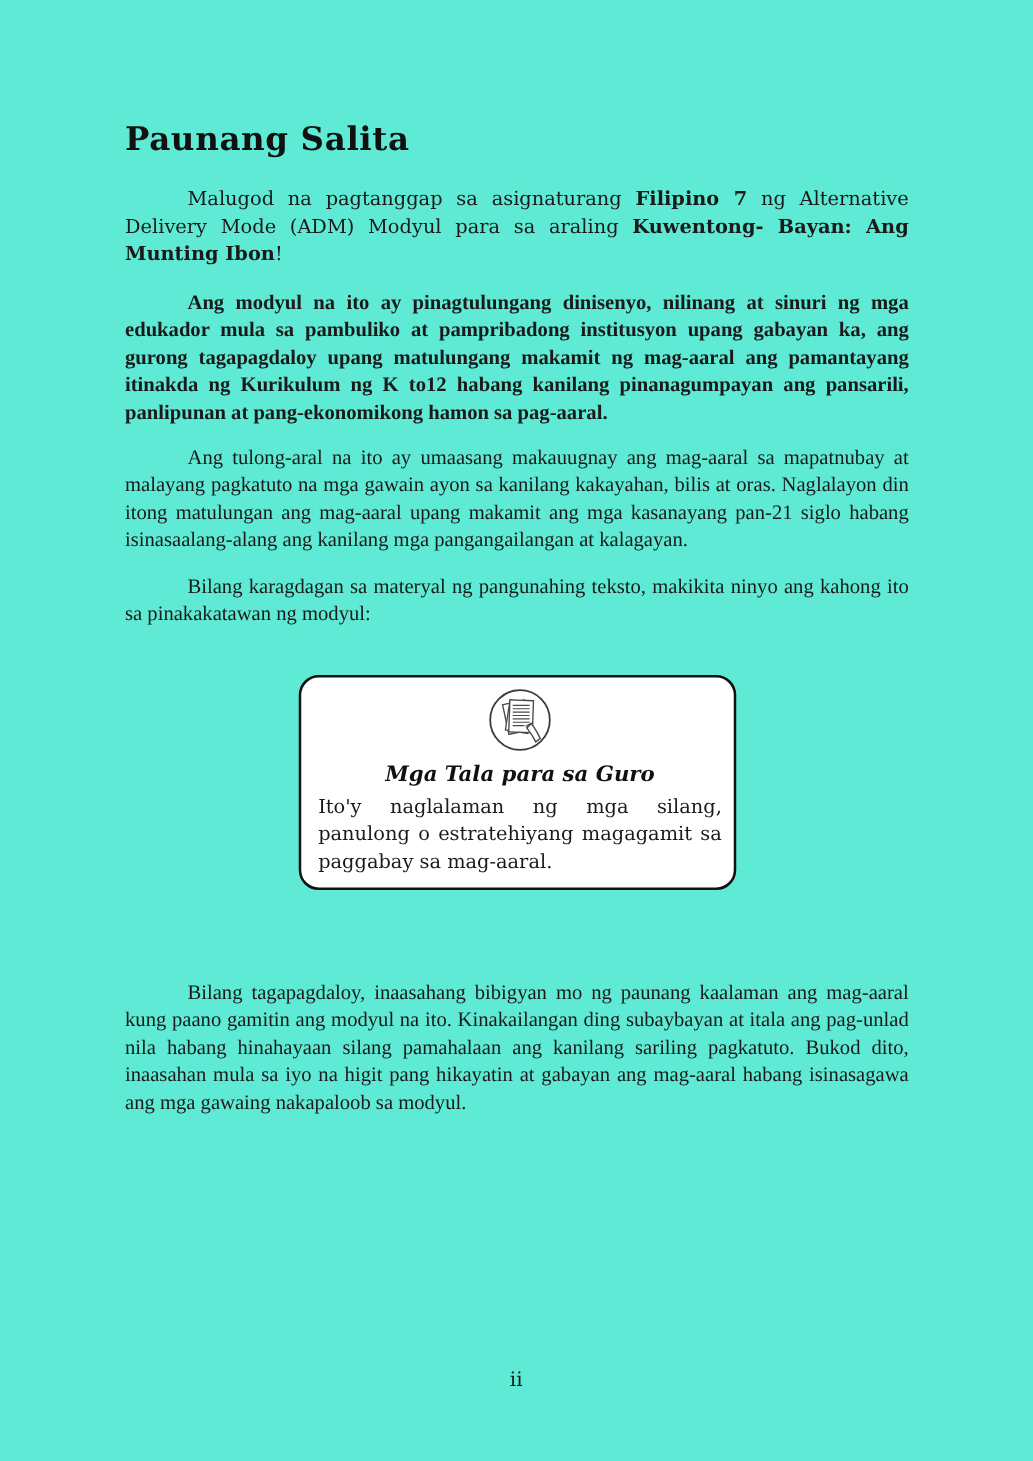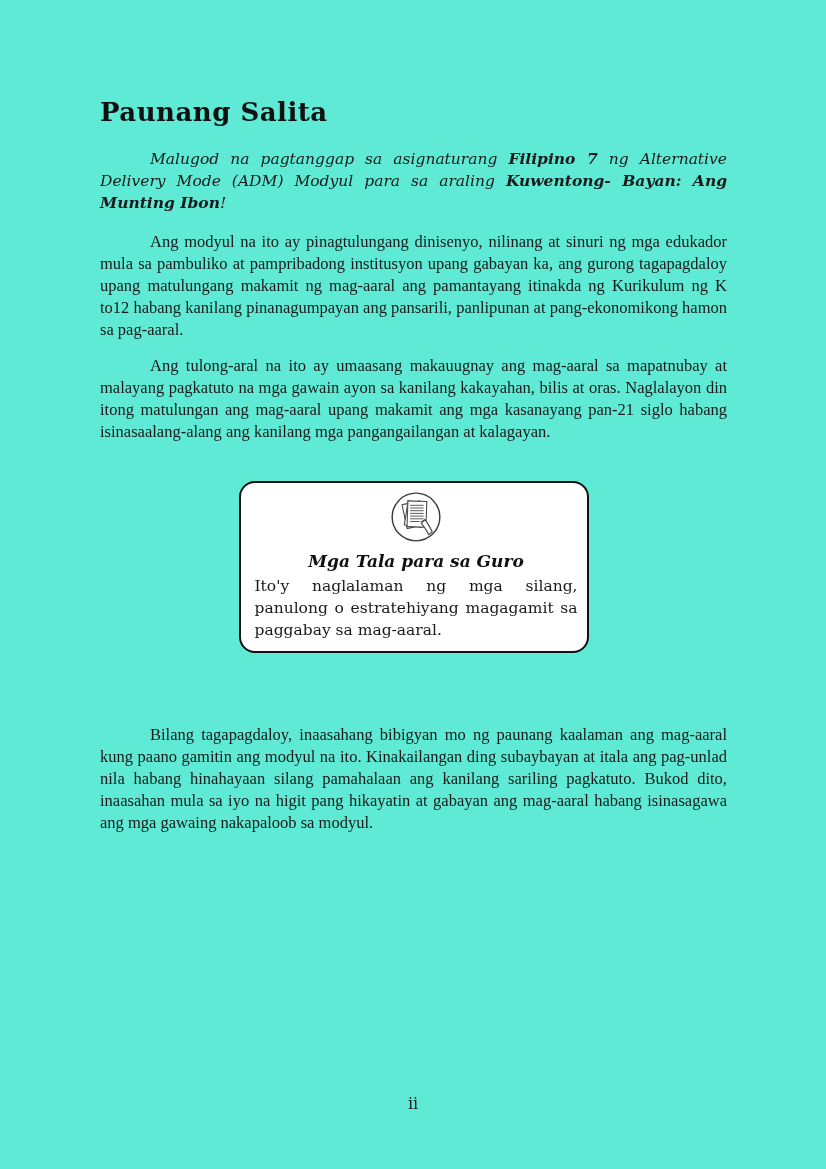--- a/index.html
+++ b/index.html
@@ -42,24 +42,23 @@
     text-indent: 50px;
     color: #1a1a1a;
   }
   p.wide-par {
     font-family: "DejaVu Serif", serif;
     font-size: 15.5px;
     line-height: 22px;
     text-align: justify;
     text-indent: 50px;
     color: #1a1a1a;
-    font-style: italic;
   }
   .p1 { margin-top: 20px; }
-  .p2 { margin-top: 17px; }
+  .p2 { margin-top: 17px; font-weight: bold; }
   .p3 { margin-top: 14px; }
   .p4 { margin-top: 15px; }
   .p5 { margin-top: 71px; }
   .note-box {
     margin: 38px auto 0 auto;
     width: 350px;
     border: 2px solid #111111;
     border-radius: 16px;
     background: #ffffff;
     padding: 7px 9px 10px 14px;
@@ -105,20 +104,21 @@
 
     <h1 class="doc-title">Paunang Salita</h1>
 
 
     <p class="wide-par p1"><span>Malugod na pagtanggap sa asignaturang </span><b>Filipino 7</b><span> ng Alternative Delivery Mode (ADM) Modyul para sa araling </span><b>Kuwentong- Bayan: Ang Munting Ibon</b><span>!</span></p>
 
     <p class="body-par p2">Ang modyul na ito ay pinagtulungang dinisenyo, nilinang at sinuri ng mga edukador mula sa pambuliko at pampribadong institusyon upang gabayan ka, ang gurong tagapagdaloy upang matulungang makamit ng mag-aaral ang pamantayang itinakda ng Kurikulum ng K to12 habang kanilang pinanagumpayan ang pansarili, panlipunan at pang-ekonomikong hamon sa pag-aaral.</p>
 
     <p class="body-par p3">Ang tulong-aral na ito ay umaasang makauugnay ang mag-aaral sa mapatnubay at malayang pagkatuto na mga gawain ayon sa kanilang kakayahan, bilis at oras. Naglalayon din itong matulungan ang mag-aaral upang makamit ang mga kasanayang pan-21 siglo habang isinasaalang-alang ang kanilang mga pangangailangan at kalagayan.</p>
 
+    <p class="body-par p4">Bilang karagdagan sa materyal ng pangunahing teksto, makikita ninyo ang kahong ito sa pinakakatawan ng modyul:</p>
 
     <div class="note-box">
       <div class="note-icon-wrap">
         <svg width="54" height="54" viewBox="0 0 60 60" fill="none" xmlns="http://www.w3.org/2000/svg">
           <circle cx="30" cy="30" r="26.5" stroke="#3c3c3c" stroke-width="1.6" fill="#ffffff"></circle>
           <g stroke="#4a4a4a" stroke-width="1.2">
             <rect x="17" y="14" width="20" height="27" fill="#ffffff" transform="rotate(-12 27 27)"></rect>
             <rect x="19" y="13.5" width="20" height="27" fill="#ffffff" transform="rotate(9 29 27)"></rect>
             <rect x="20.5" y="12.5" width="21" height="28.5" fill="#ffffff" transform="rotate(2 31 27)"></rect>
             <g stroke-width="1">

